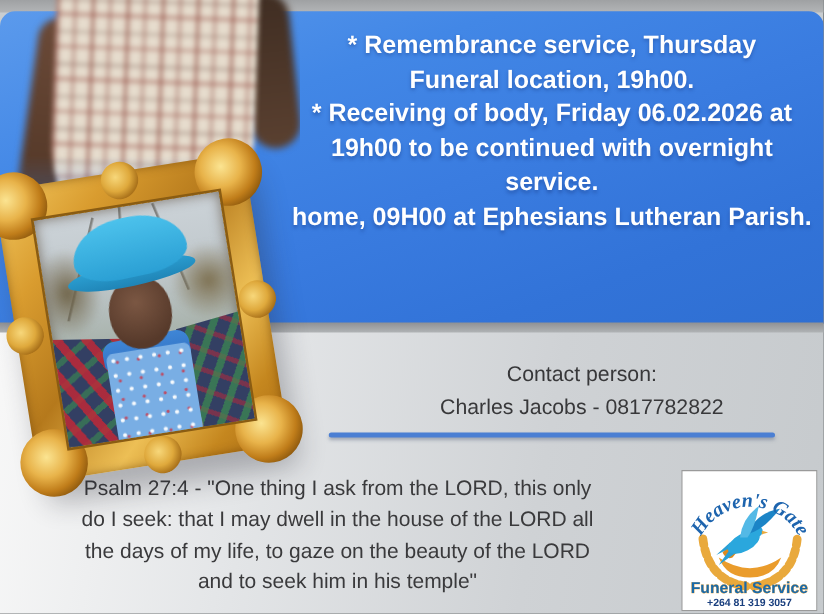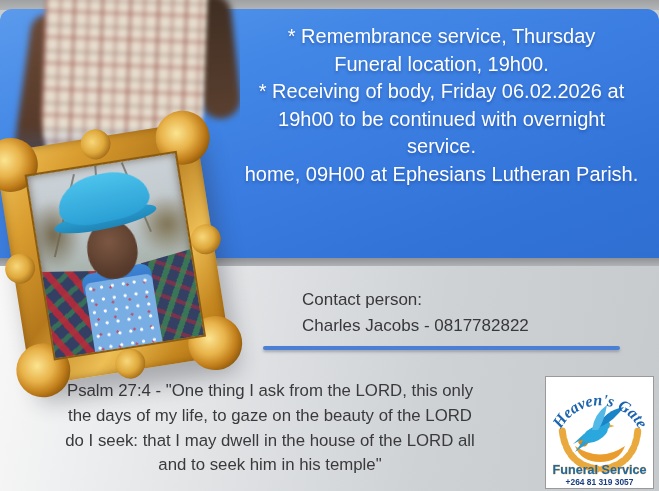--- a/index.html
+++ b/index.html
@@ -24,21 +24,21 @@
     background-image:
       repeating-linear-gradient(90deg,rgba(140,70,60,.55) 0 3px,transparent 3px 14px,rgba(140,70,60,.35) 14px 17px,transparent 17px 28px),
       repeating-linear-gradient(0deg,rgba(150,80,70,.45) 0 3px,transparent 3px 12px,rgba(120,90,80,.3) 12px 15px,transparent 15px 26px);
     border-radius:0 0 45% 40%;filter:blur(2px);transform:rotate(2deg);}
   .arm-l{position:absolute;left:22px;top:14px;width:34px;height:155px;
     background:linear-gradient(#6b4a38,#503525);border-radius:18px;filter:blur(3px);transform:rotate(8deg);}
   .arm-r{position:absolute;left:196px;top:-6px;width:40px;height:125px;
     background:linear-gradient(#3f2d22,#5a4030);border-radius:20px;filter:blur(3px);transform:rotate(-6deg);}
   
   .announcement{position:absolute;left:228px;top:23px;width:427px;z-index:4;
-    text-align:center;color:#ffffff;font-weight:400;font-size:20px;line-height:27.5px;
+    text-align:center;color:#ffffff;font-weight:700;font-size:20px;line-height:27.5px;
     text-shadow:0 2px 3px rgba(20,50,120,.4);}
   
   .wall{position:absolute;left:0;top:259px;width:659px;height:232px;z-index:2;
     background:linear-gradient(100deg,#f8f8f8 0%,#e4e6e8 30%,#cfd2d5 65%,#c6cacd 100%);}
   .wall-strip{position:absolute;left:0;top:258px;width:659px;height:8px;z-index:3;
     background:linear-gradient(180deg,#8f9194,#b0b3b5);}
   
   .frame{position:absolute;left:12px;top:136px;width:202px;height:236px;z-index:5;
     transform:rotate(-9deg);border-radius:8px;
     background:linear-gradient(135deg,#f2c75e 0%,#d99c2f 22%,#b5791c 45%,#edbf55 68%,#c5871f 85%,#a86a12 100%);
@@ -78,22 +78,22 @@
     background-size:11px 12px,17px 15px;border-radius:6px 6px 0 0;filter:blur(.4px);}
   .jacket{position:absolute;top:100px;width:54px;height:86px;filter:blur(.5px);
     background-color:#333f63;
     background-image:repeating-linear-gradient(50deg,rgba(190,40,55,.85) 0 7px,transparent 7px 18px),
                      repeating-linear-gradient(-40deg,rgba(60,140,80,.6) 0 5px,transparent 5px 16px);}
   .jacket.jl{left:-6px;transform:rotate(8deg);}
   .jacket.jr{right:-8px;transform:rotate(-7deg);
     background-image:repeating-linear-gradient(-55deg,rgba(60,140,80,.7) 0 6px,transparent 6px 16px),
                      repeating-linear-gradient(35deg,rgba(190,40,55,.5) 0 4px,transparent 4px 15px);}
   
-  .contact{position:absolute;left:302px;top:287px;width:355px;z-index:4;
-    text-align:left;color:#38383a;font-size:17px;line-height:26px;}
+  .contact{position:absolute;left:288px;top:287px;width:355px;z-index:4;
+    text-align:center;color:#38383a;font-size:17px;line-height:26px;}
   
   .divider{position:absolute;left:263px;top:346px;width:357px;height:4px;z-index:4;
     background:#4b7fd3;border-radius:2px;box-shadow:0 2px 3px rgba(110,120,140,.55);}
   
   .psalm{position:absolute;left:22px;top:379px;width:496px;z-index:4;
     text-align:center;color:#3a3a3c;font-size:16.8px;line-height:24.8px;}
   
   .logo-box{position:absolute;left:545px;top:376px;width:109px;height:113px;z-index:6;}
   .logo-box svg{display:block;}
 </style>
@@ -151,22 +151,22 @@
 
   <div class="contact">
     <div>Contact person:</div>
     <div>Charles Jacobs - 0817782822</div>
   </div>
 
   <div class="divider"></div>
 
   <div class="psalm">
     <div>Psalm 27:4 - "One thing I ask from the LORD, this only</div>
+    <div>do I seek: that I may dwell in the house of the LORD all</div>
     <div>the days of my life, to gaze on the beauty of the LORD</div>
-    <div>do I seek: that I may dwell in the house of the LORD all</div>
     <div>and to seek him in his temple"</div>
   </div>
 
   <div class="logo-box">
     <svg width="109" height="113" viewBox="0 0 109 113" xmlns="http://www.w3.org/2000/svg">
       <rect x="0.5" y="0.5" width="108" height="112" fill="#ffffff" stroke="#9a9a9a" stroke-width="1"></rect>
       <defs>
         <path id="archPath" d="M 12 64 A 44 44 0 0 1 98 64" fill="none"></path>
       </defs>
 

